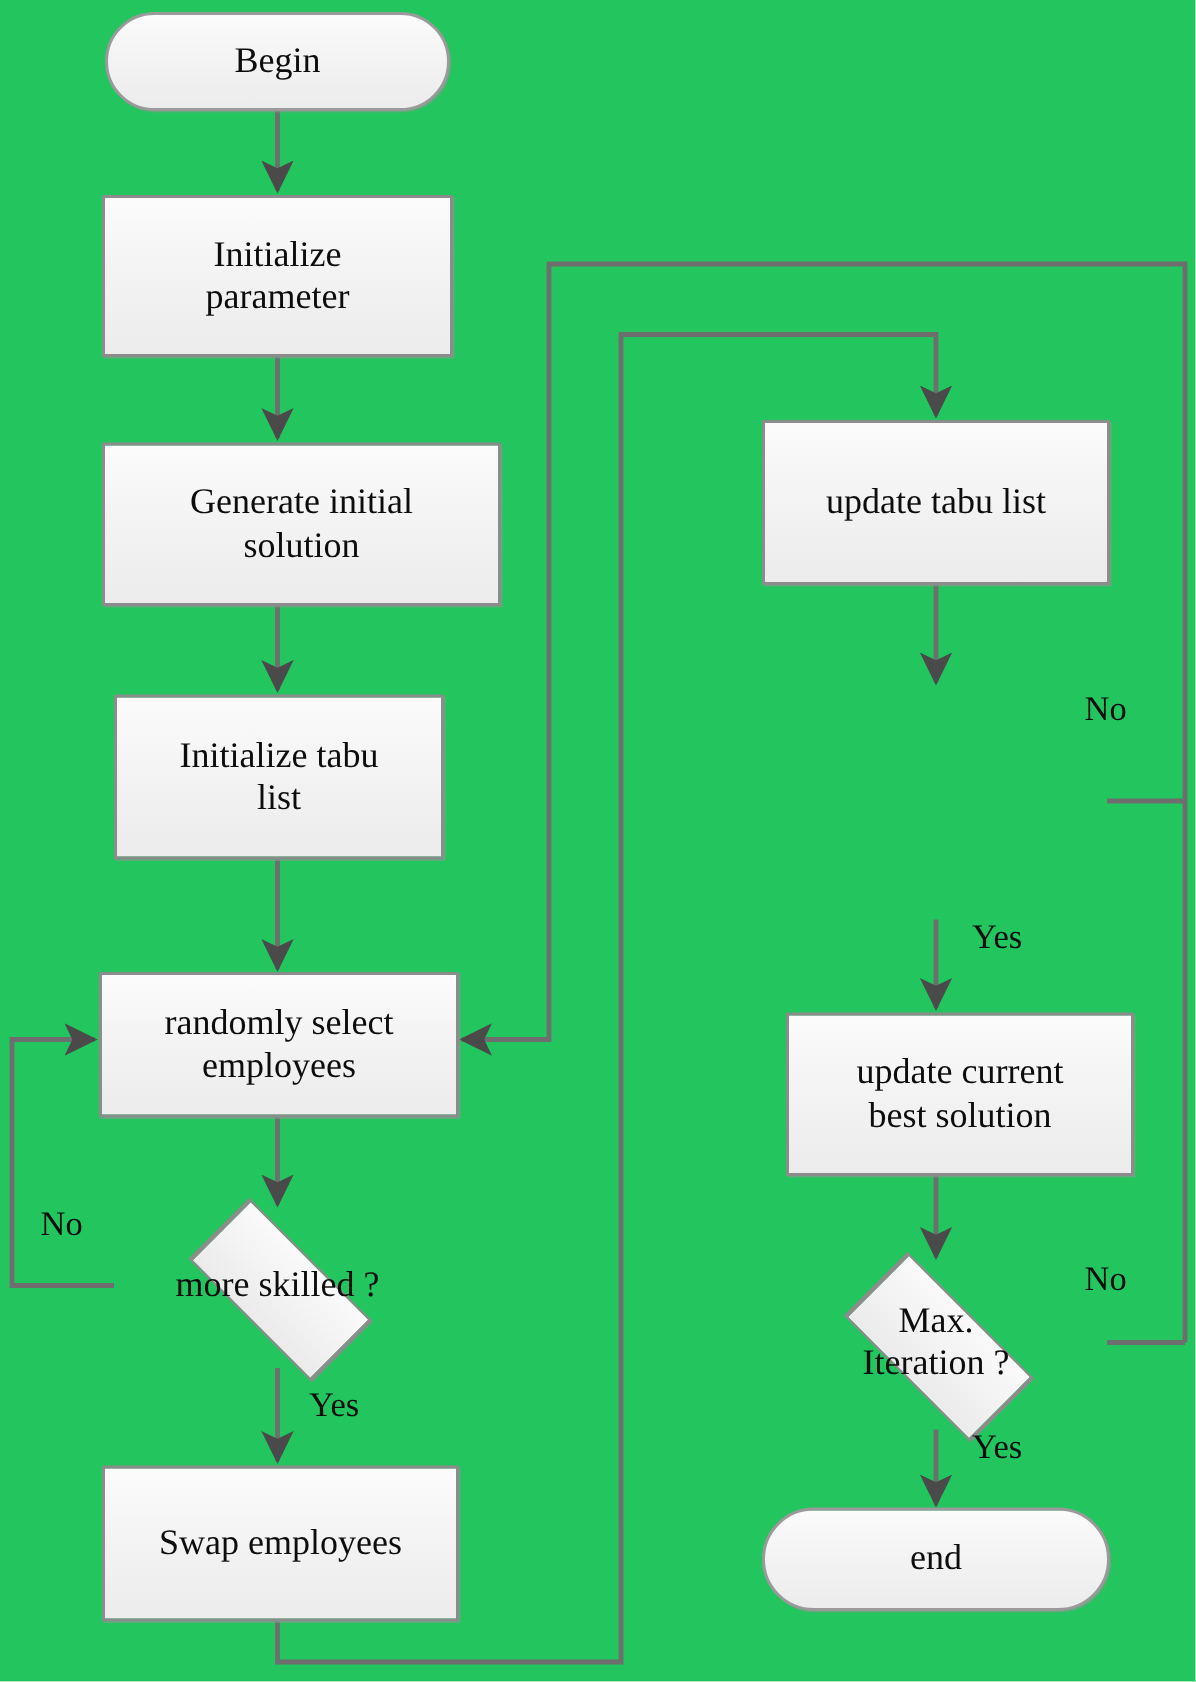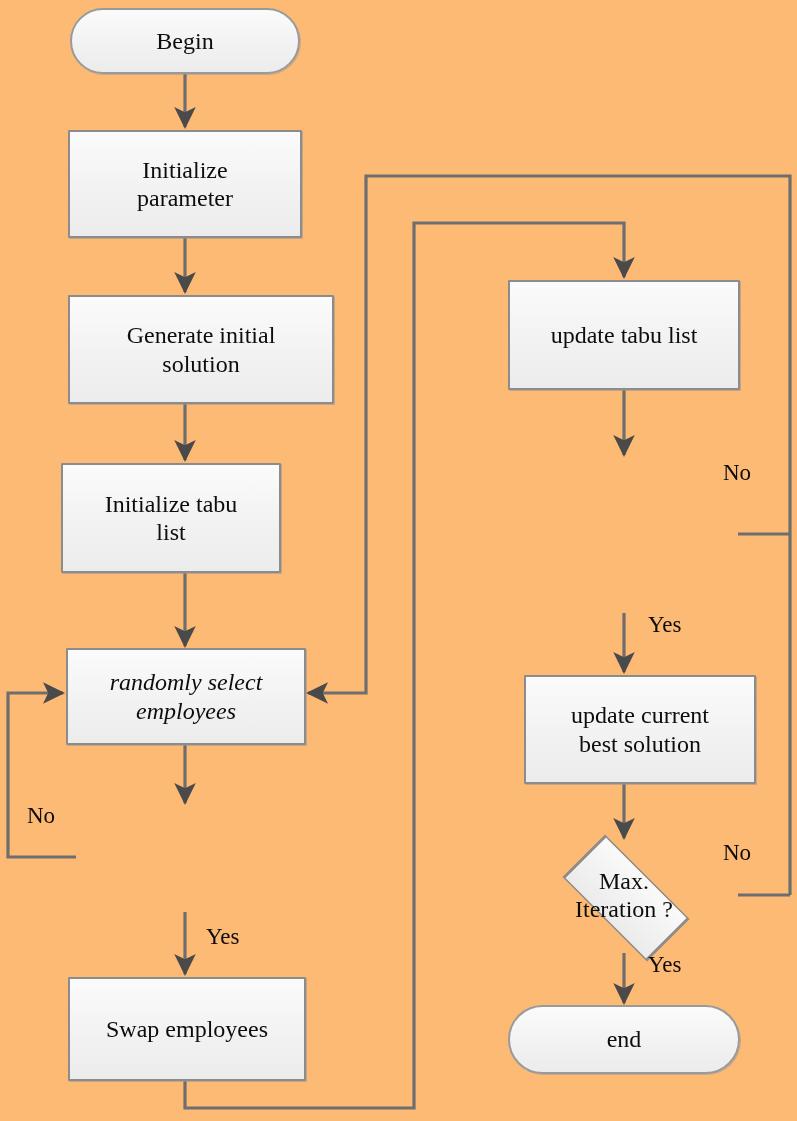--- a/index.html
+++ b/index.html
@@ -5,21 +5,21 @@
 <style>
   html, body {
     margin: 0;
     padding: 0;
     background: #ffffff;
   }
   #canvas {
     position: relative;
     width: 797px;
     height: 1121px;
-    background: #fdba74;
+    background: #22c55e;
     overflow: hidden;
     font-family: "Liberation Serif", "DejaVu Serif", serif;
   }
   svg#wires {
     position: absolute;
     left: 0;
     top: 0;
     width: 797px;
     height: 1121px;
     pointer-events: none;
@@ -141,30 +141,34 @@
   <div class="node process" style="left:68px; top:130px; width:234px; height:108px;">
     <span class="lbl">Initialize
 parameter</span>
   </div>
 
   <div class="node process" style="left:68px; top:295px; width:266px; height:109px;">
     <span class="lbl">Generate initial
 solution</span>
   </div>
 
-  <div class="node process" style="left:61px; top:463px; width:220px; height:110px;">
+  <div class="node process" style="left:76px; top:463px; width:220px; height:110px;">
     <span class="lbl">Initialize tabu
 list</span>
   </div>
 
-  <div class="node process" style="left:66px; top:648px; width:240px; height:97px;font-style:italic;">
+  <div class="node process" style="left:66px; top:648px; width:240px; height:97px;">
     <span class="lbl">randomly select
 employees</span>
   </div>
 
+  <div class="decision" style="left:74px; top:803px; width:222px; height:110px;">
+    <div class="dshape" style="width:78px; height:78px; margin-left:-39px; margin-top:-39px; transform: rotate(45deg) scale(1.42, 0.70);"></div>
+    <div class="dlabel">more skilled ?</div>
+  </div>
 
   <div class="node process" style="left:68px; top:977px; width:238px; height:104px;text-align:center;">
     <span class="lbl">Swap employees</span>
   </div>
 
   <div class="node process" style="left:508px; top:280px; width:232px; height:110px;">
     <span class="lbl">update tabu list</span>
   </div>
 
 

